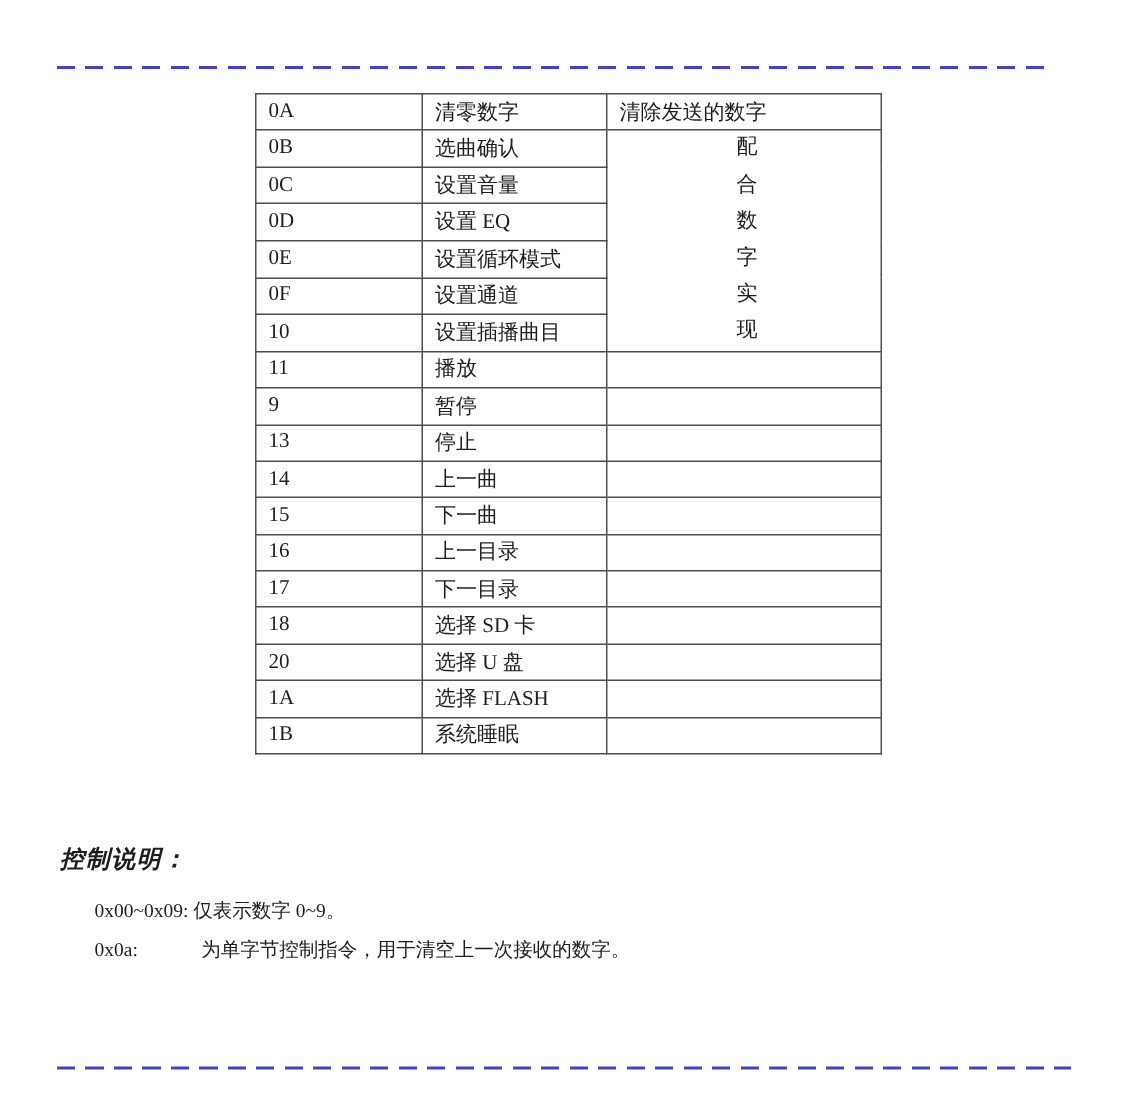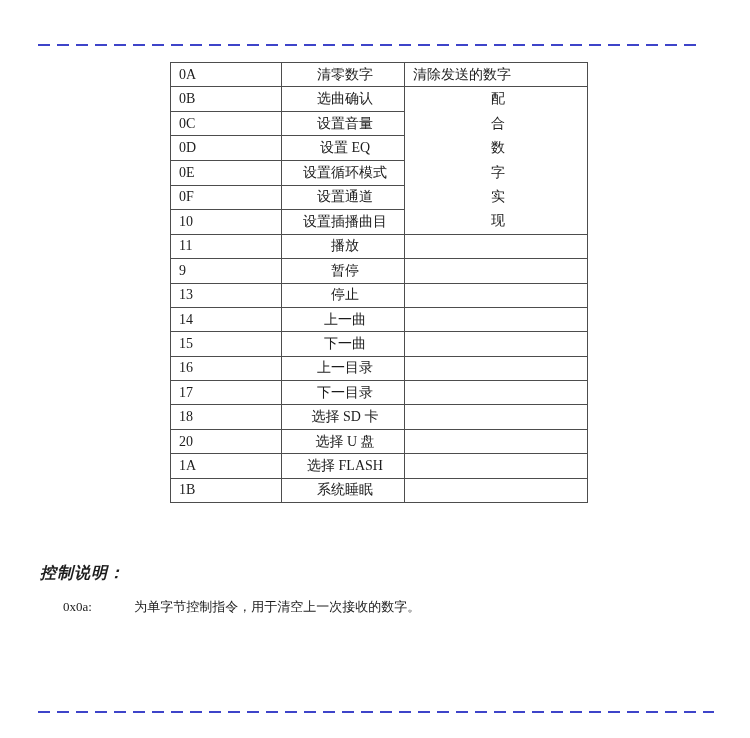--- a/index.html
+++ b/index.html
@@ -24,21 +24,21 @@
   }
   table.cmd td{
     border:1px solid #4d4d4d;
     font-size:14px;
     height:23.4px;
     vertical-align:middle;
     padding:0 4px 0 8px;
     white-space:nowrap;
   }
   td.col-code{width:98px;}
-  td.col-action{width:110px;text-align:center;}
+  td.col-action{width:110px;}
   td.col-note{width:170px;padding-left:6px;margin-top:33px;}
   td.merged-note{
     padding:0;
     text-align:center;
     vertical-align:top;
   }
   .note-char{
     height:24.4px;line-height:24.4px;
     font-size:14px;
   }
@@ -157,18 +157,19 @@
           <td class="col-code">1B</td>
           <td class="col-action">系统睡眠</td>
           <td class="col-note"></td>
         </tr>
       </tbody>
   </table>
 
   <div class="notes-heading">控制说明：</div>
 
   <div class="notes">
+      <div class="note-line">0x00~0x09: 仅表示数字 0~9。</div>
       <div class="note-line">0x0a:             为单字节控制指令，用于清空上一次接收的数字。</div>
     </div>
 
   <div class="divider bottom"></div>
 
 </div>
 
 </body></html>

